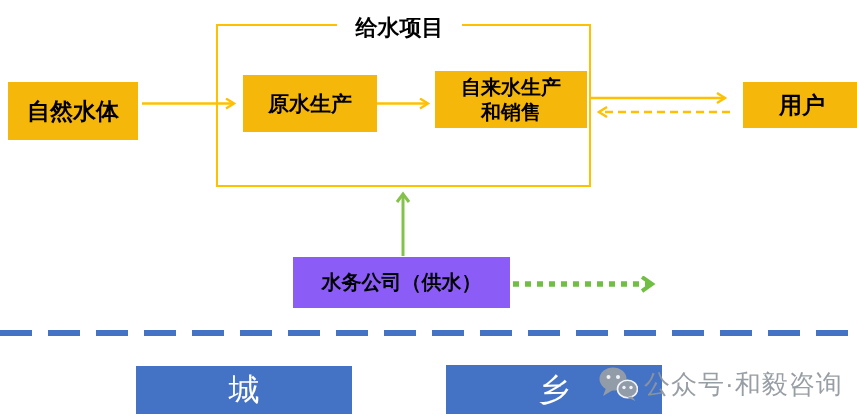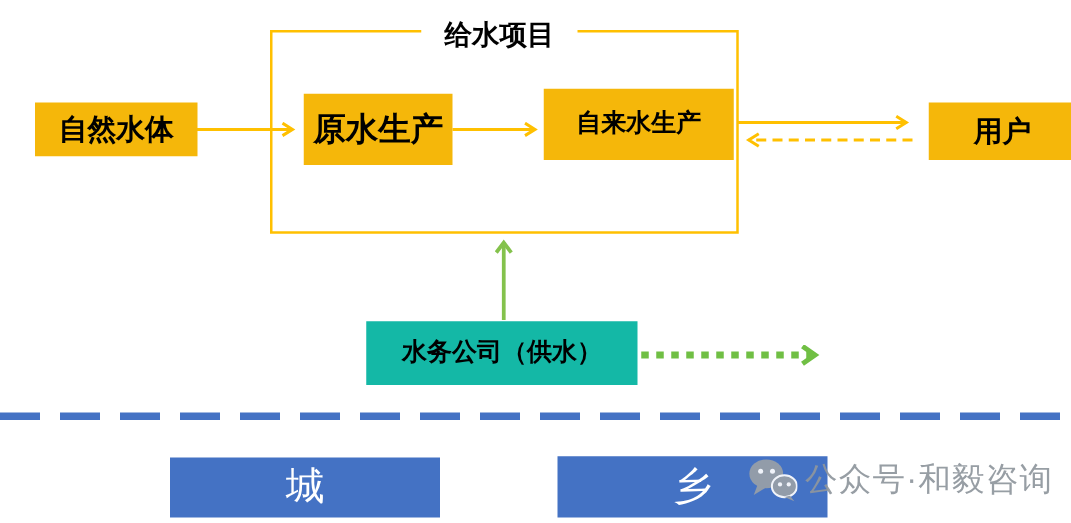--- a/index.html
+++ b/index.html
@@ -24,46 +24,46 @@
     position: absolute;
     display: flex; flex-direction: column;
     align-items: center; justify-content: center;
     text-align: center;
     color: #000; font-weight: bold;
     z-index: 3;
     box-sizing: border-box;
     line-height: 1.22;
   }
   .gold  { background: #F5B70A; }
-  .green { background: #14b8a6; }
+  .green { background: #8b5cf6; }
   .blue  { background: #4472C4; color: #fff; }
 
   .project-title {
     position: absolute; left: 337px; top: 10px;
     width: 125px; height: 36px;
     background: #ffffff;
     display: flex; align-items: center; justify-content: center;
     font-weight: bold; font-size: 22px; color: #000;
     z-index: 4;
   }
-  .n-natural { left: 28px;  top: 82px;  width: 130px; height: 43px; font-size: 23px; }
-  .n-raw     { left: 243px; top: 75px;  width: 119px; height: 57px; font-size: 26px; }
+  .n-natural { left: 8px;  top: 82px;  width: 130px; height: 58px; font-size: 23px; }
+  .n-raw     { left: 243px; top: 75px;  width: 134px; height: 57px; font-size: 21px; }
   .n-tap     { left: 435px; top: 71px;  width: 152px; height: 57px; font-size: 20px; }
   .n-user    { left: 732px; top: 82px;  width: 118px;  height: 46px; font-size: 23px; margin-left: 11px; }
   .n-company { left: 293px; top: 257px; width: 217px; height: 51px; font-size: 20px; }
   .n-gov     { left: 662px; top: 256px; width: 118px; height: 55px; font-size: 21px; }
   .n-city    { left: 136px; top: 366px; width: 216px; height: 48px; }
   .n-rural   { left: 446px; top: 365px; width: 216px; height: 49px; }
   .n-city, .n-rural {
     font-family: "DejaVu Serif", "Liberation Serif", serif;
     font-weight: 400; font-size: 31px;
   }
   .watermark {
     position: absolute; left: 598px; top: 366px;
-    display: flex; align-items: flex-start;
+    display: flex; align-items: center;
     z-index: 5; opacity: 0.92;
   }
   .watermark-text {
     color: #8f969d; font-size: 26px; font-weight: 400;
     margin-left: 6px; letter-spacing: 1px;
     white-space: nowrap;
   }
 </style>
 </head>
 <body>
@@ -99,20 +99,21 @@
   <div class="node gold n-natural">
     <span>自然水体</span>
   </div>
 
   <div class="node gold n-raw">
     <span>原水生产</span>
   </div>
 
   <div class="node gold n-tap">
     <span>自来水生产</span>
+    <span>和销售</span>
   </div>
 
   <div class="node gold n-user">
     <span>用户</span>
   </div>
 
   <div class="node green n-company">
     <span>水务公司（供水）</span>
   </div>
 

